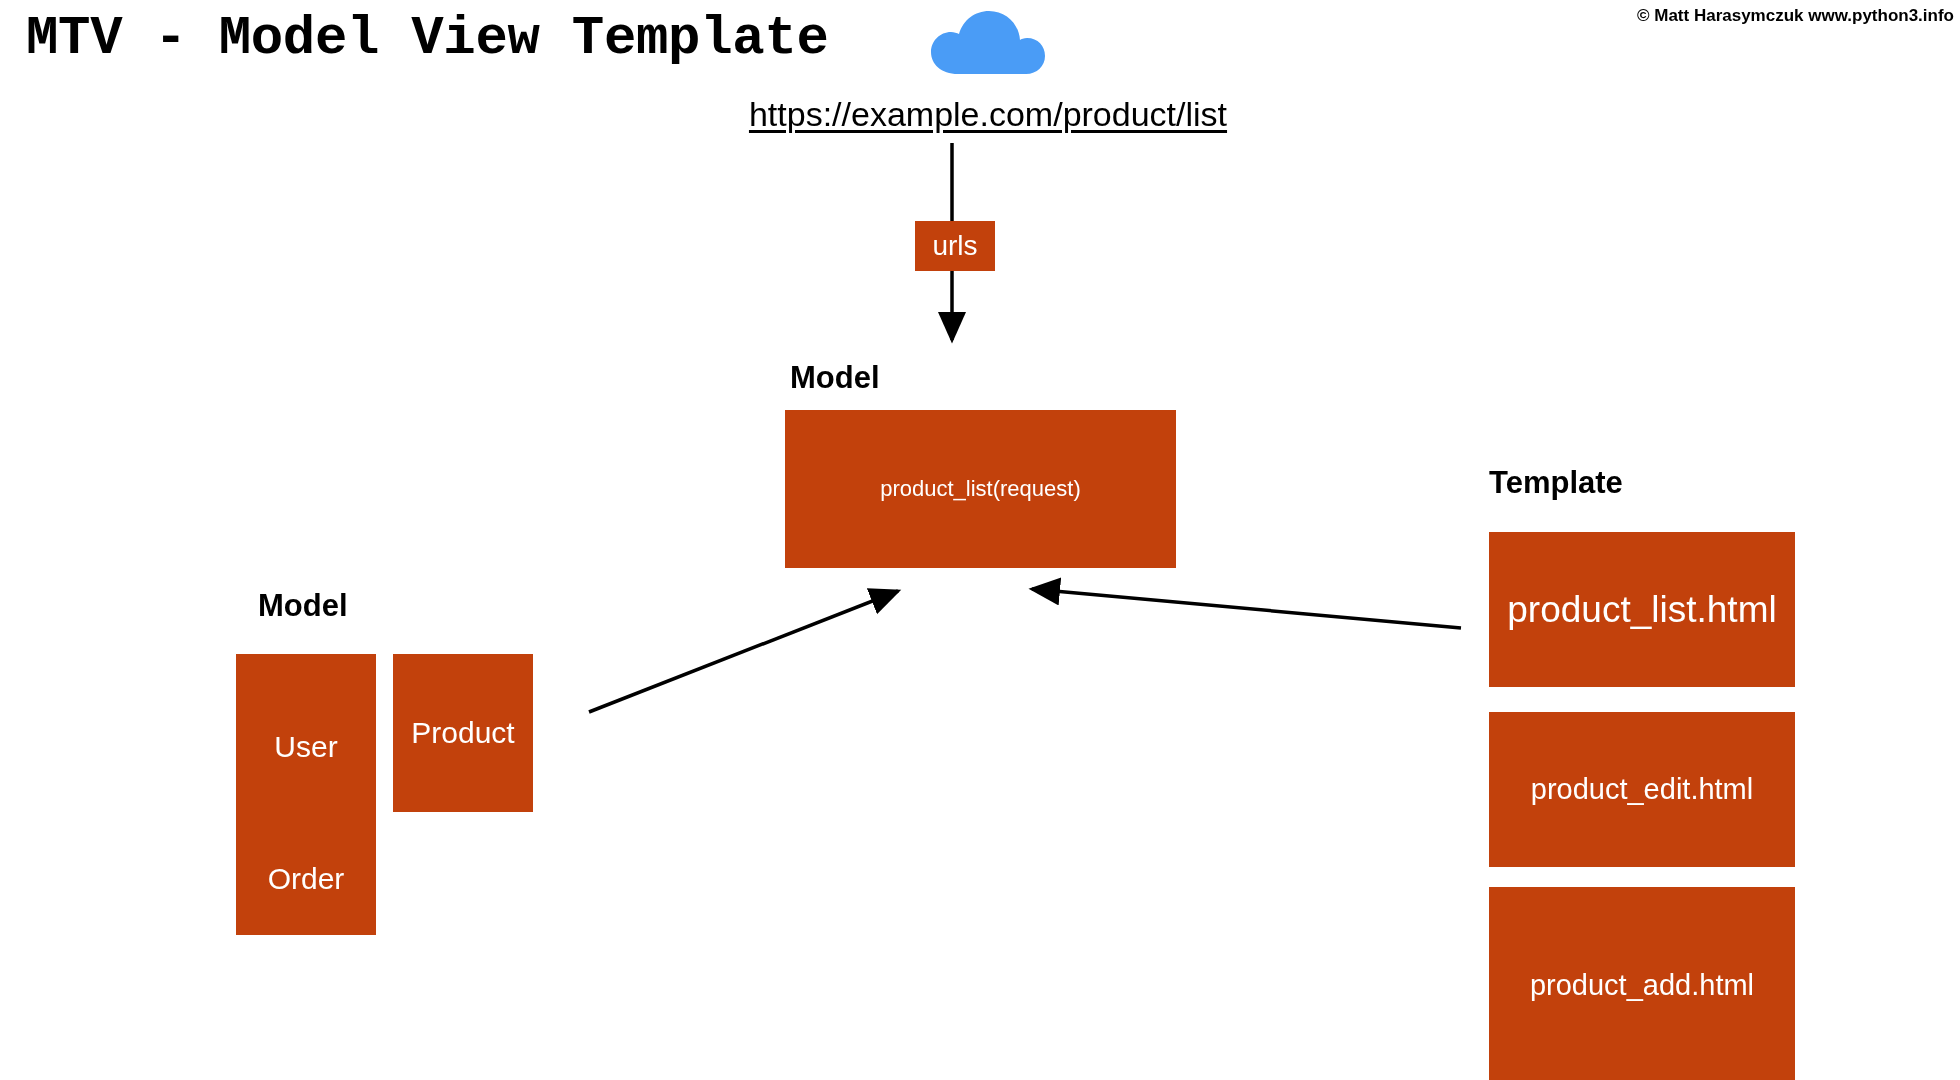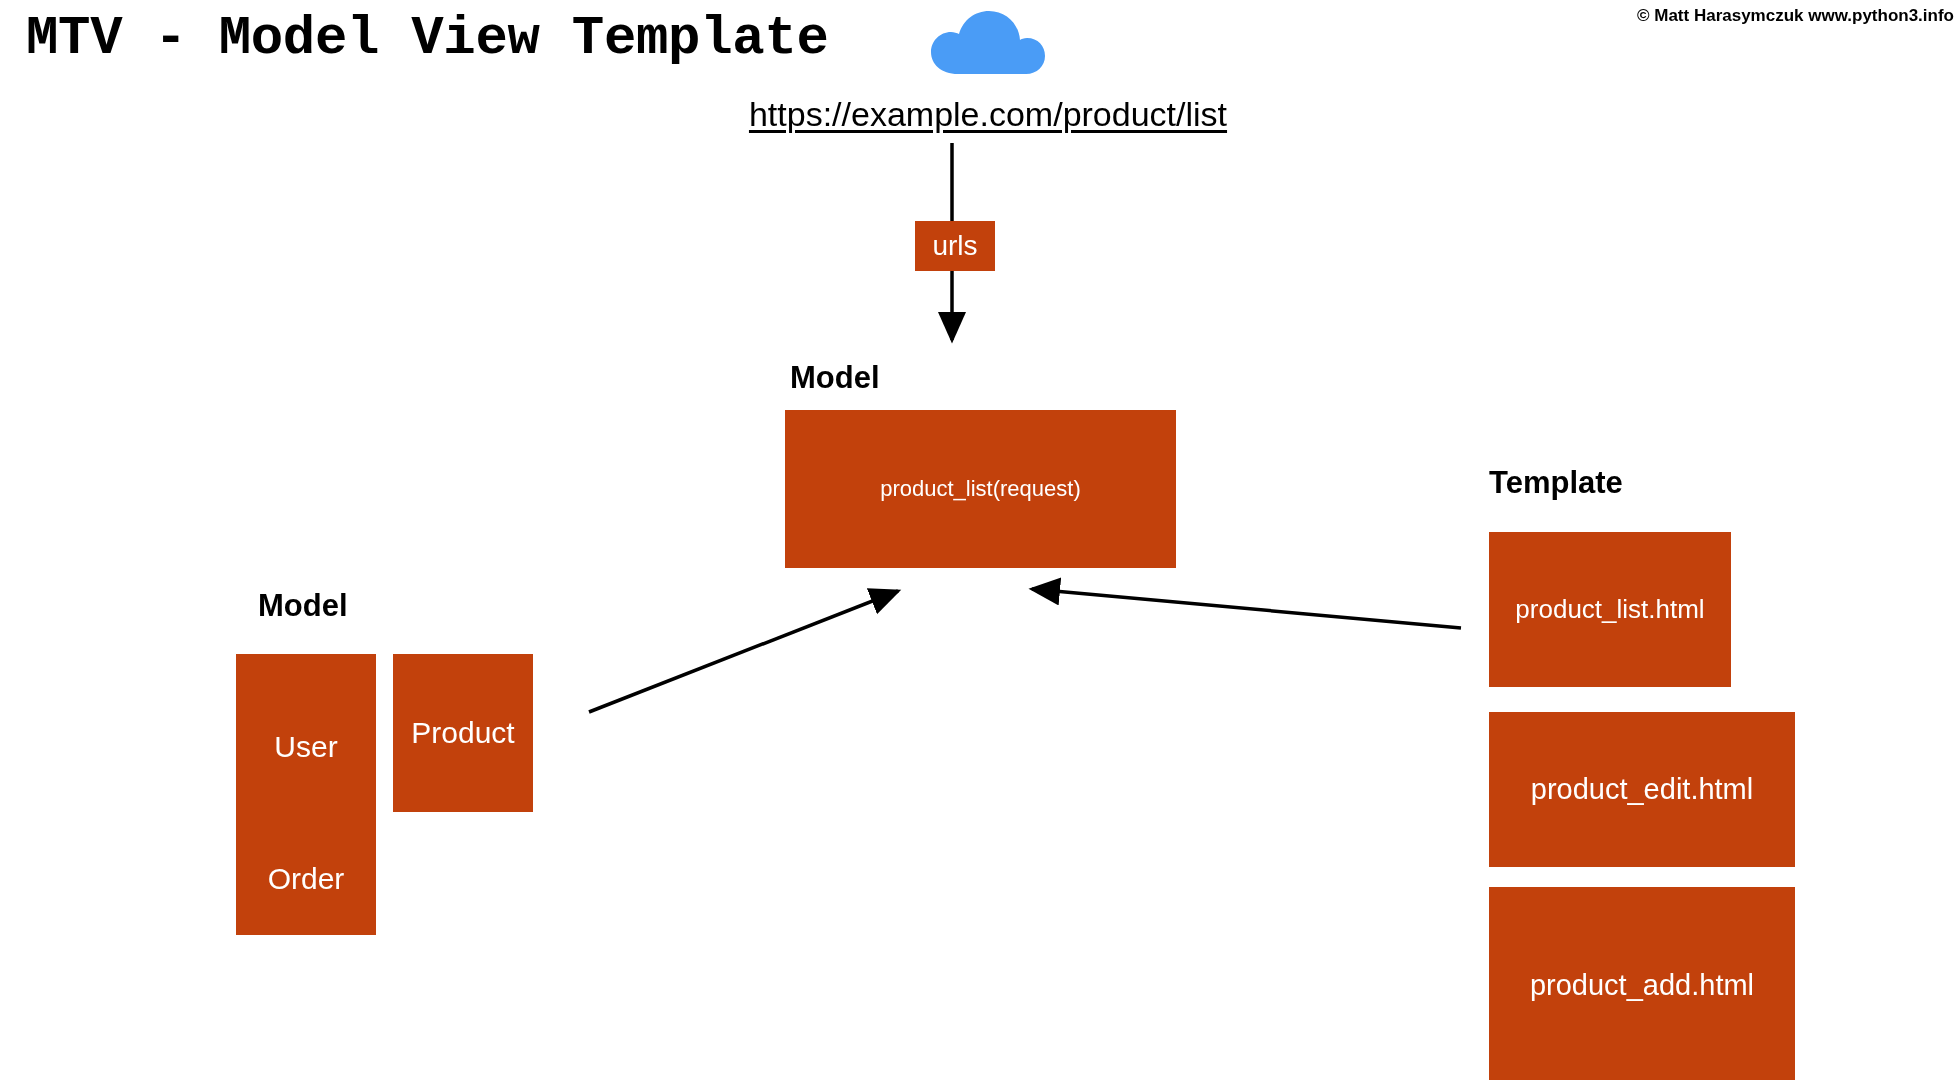--- a/index.html
+++ b/index.html
@@ -124,22 +124,22 @@
   }
   #model-order {
     left: 236px; top: 823px;
     width: 140px; height: 112px;
     font-size: 30px;
   }
 
   #template-label { left: 1489px; top: 465px; }
   #tpl-list {
     left: 1489px; top: 532px;
-    width: 242px; height: 155px;
-    font-size: 26px;
+    width: 306px; height: 155px;
+    font-size: 37px;
   }
   #tpl-edit {
     left: 1489px; top: 712px;
     width: 306px; height: 155px;
     font-size: 29px;
   }
   #tpl-add {
     left: 1489px; top: 887px;
     width: 306px; height: 196px;
     font-size: 29px;

